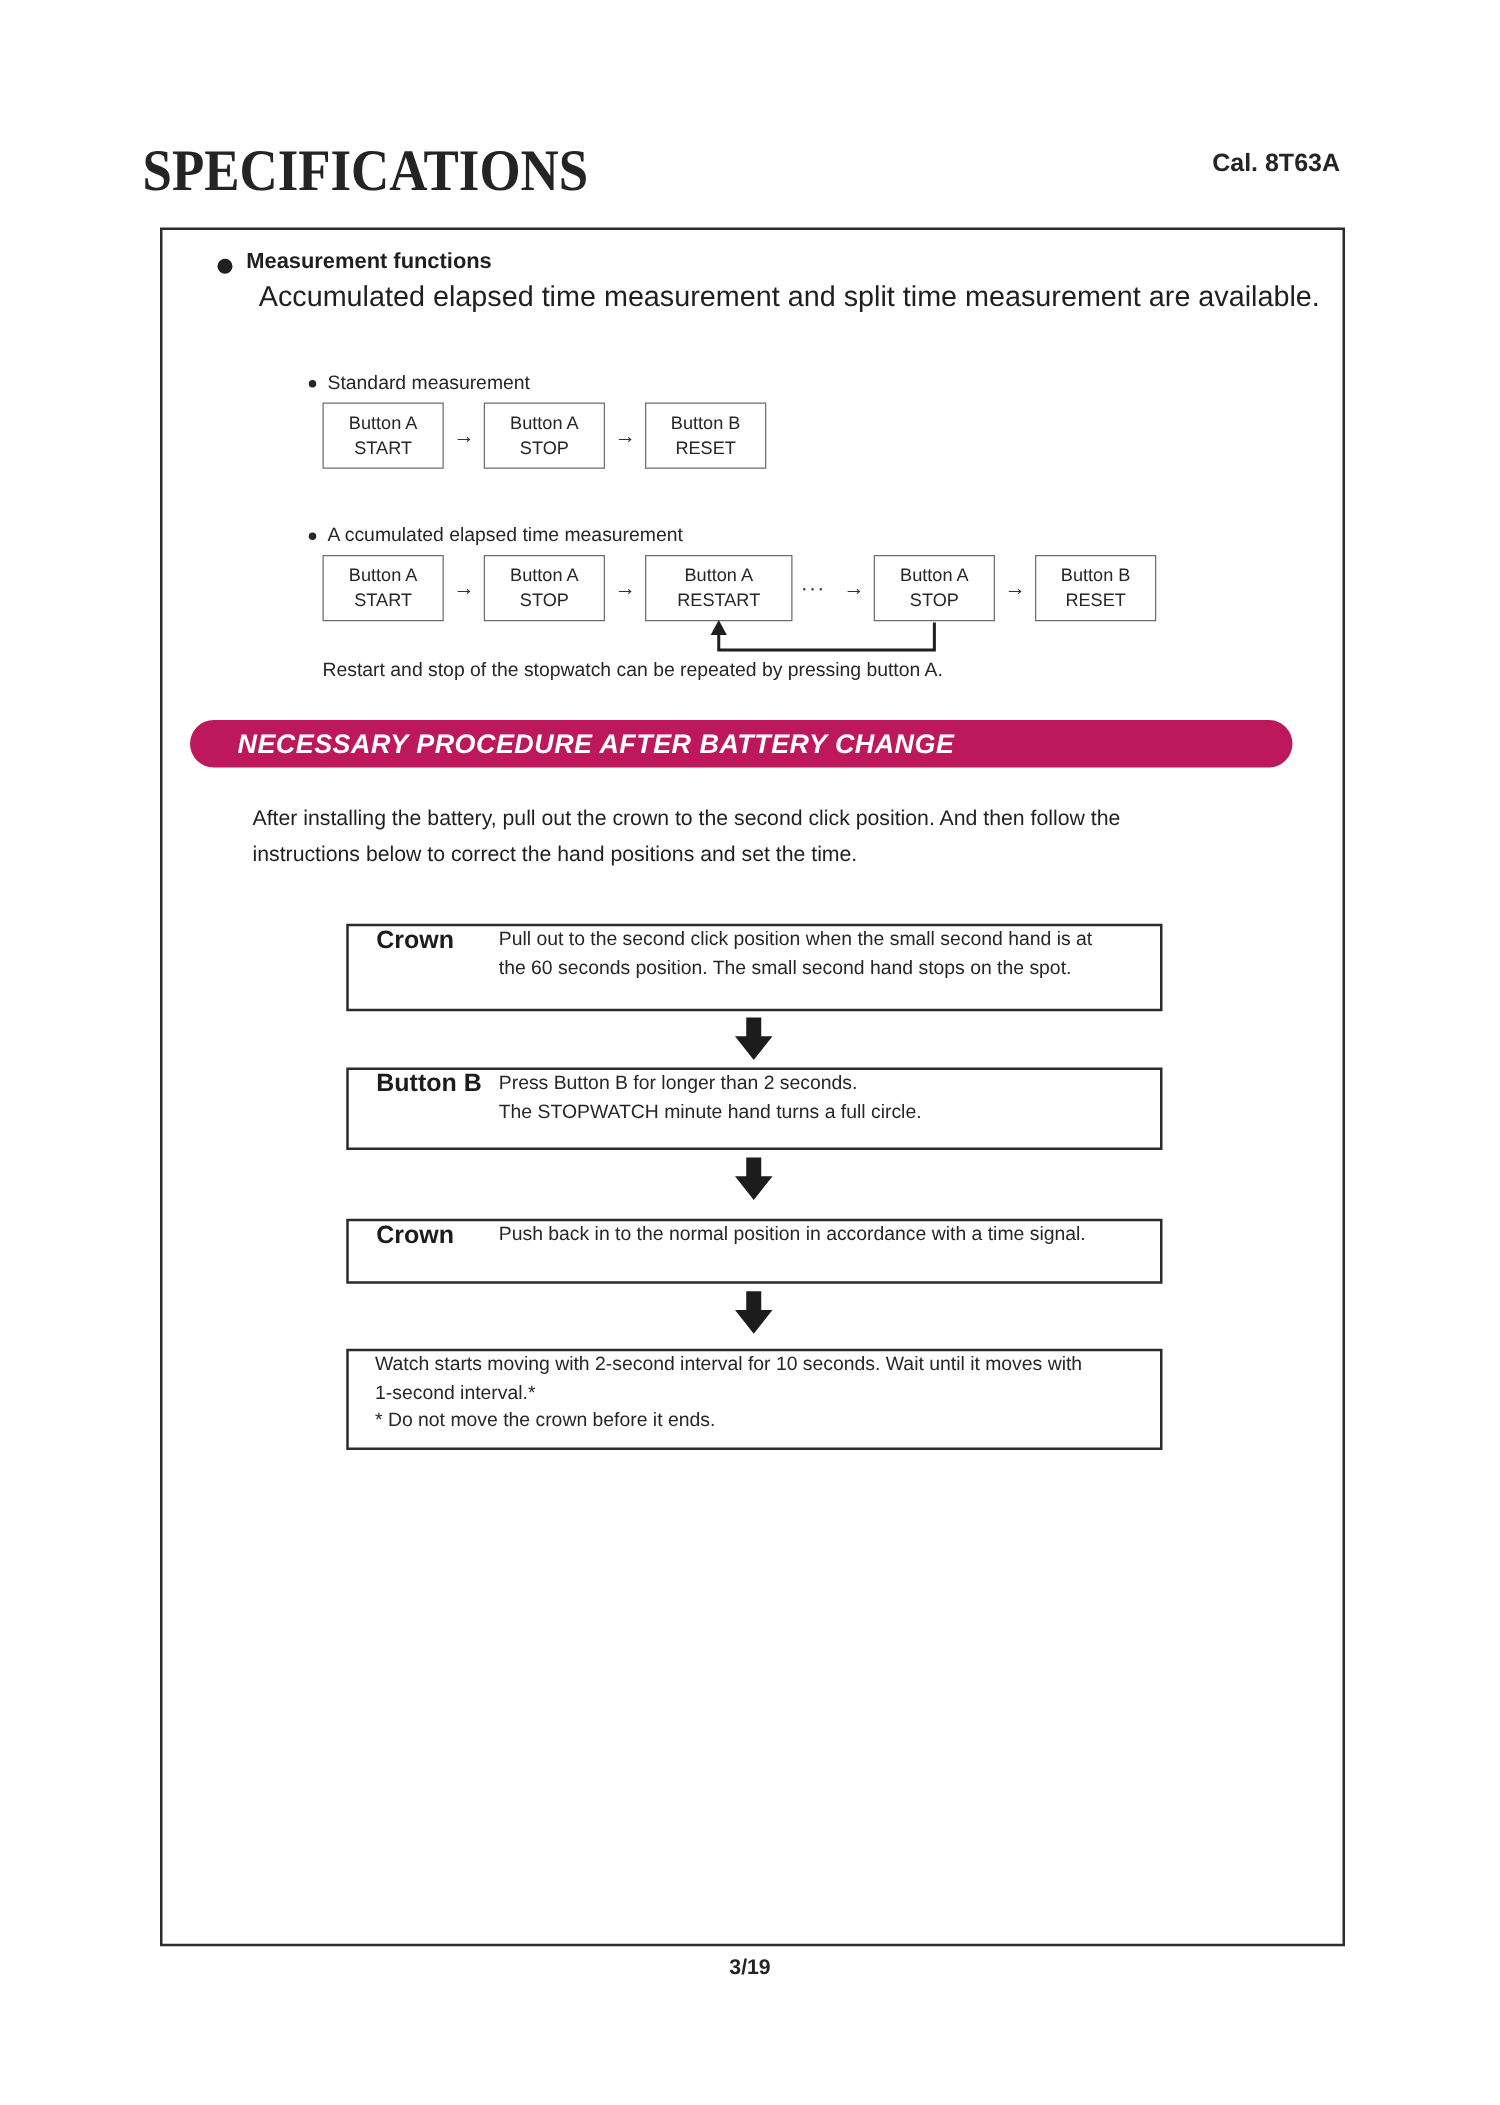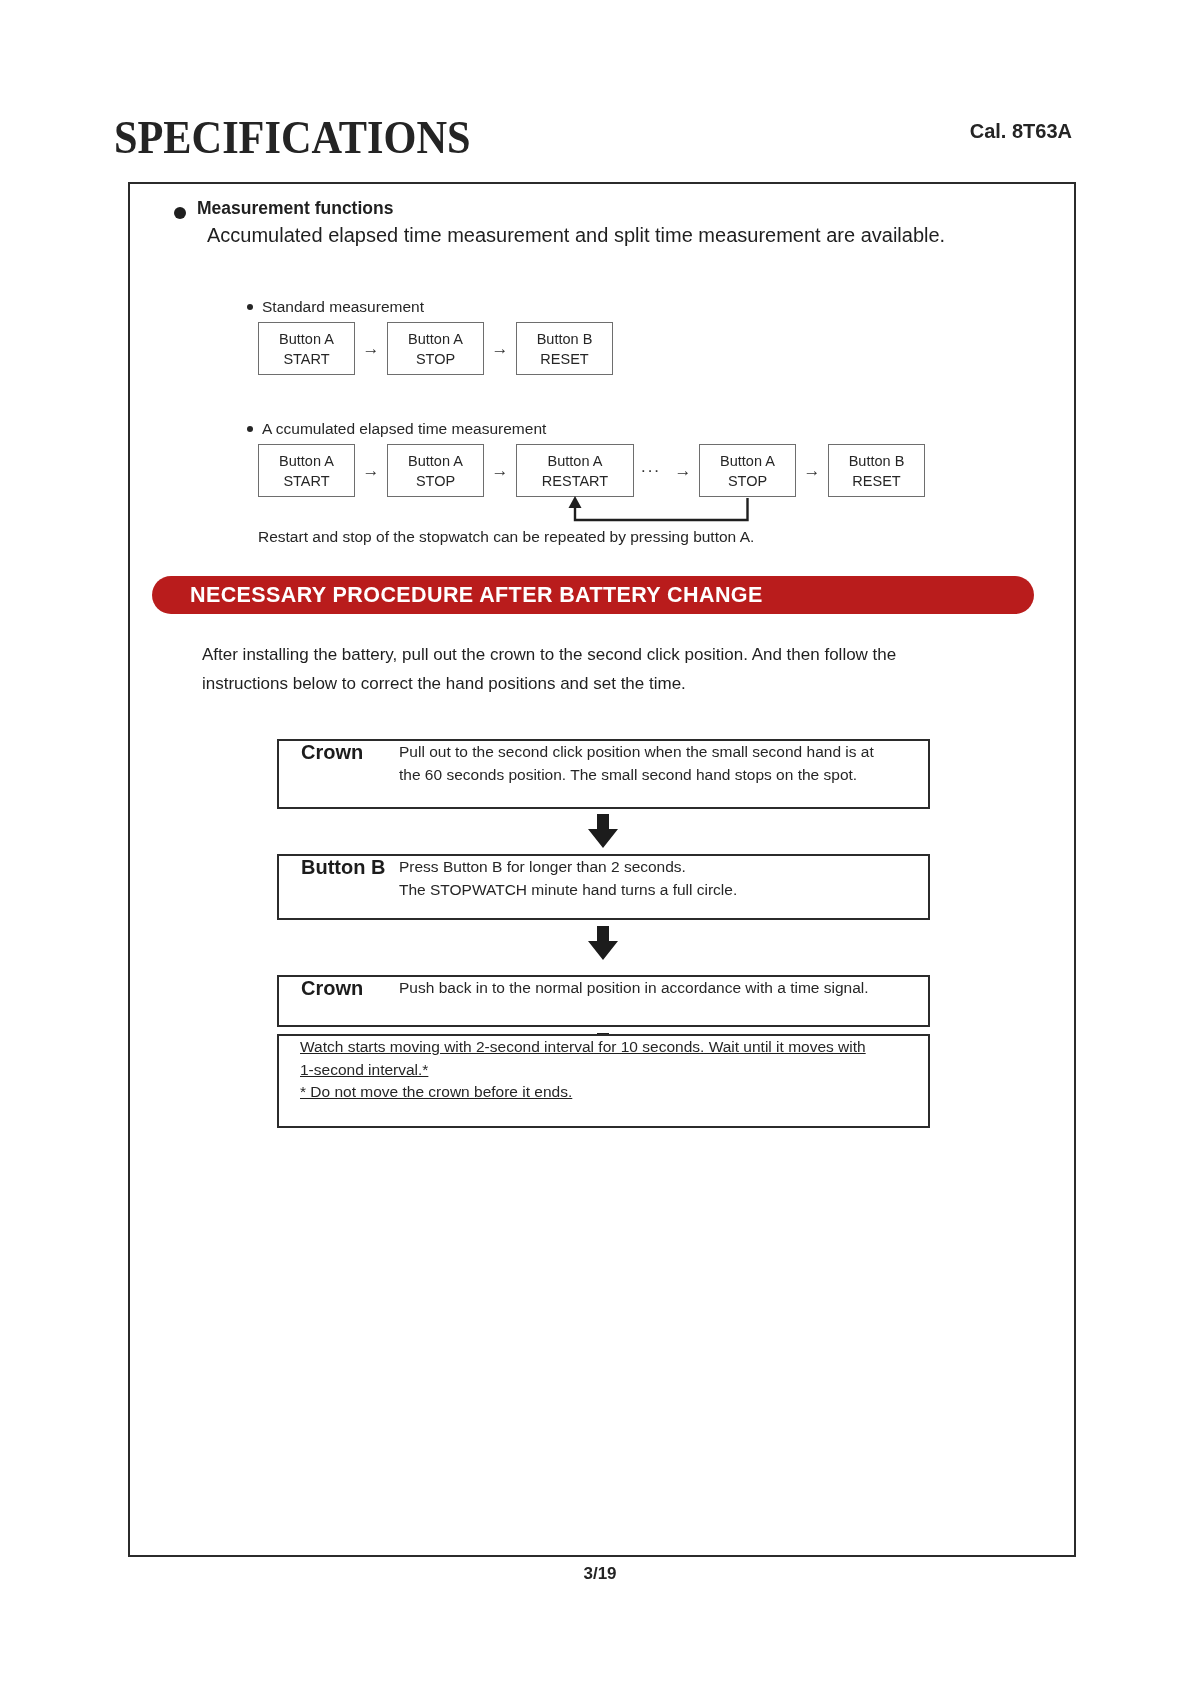--- a/index.html
+++ b/index.html
@@ -14,42 +14,42 @@
     font-weight:bold; font-size:47px; color:#242424; letter-spacing:0px;
     transform:scaleX(0.9); transform-origin:left center; white-space:nowrap;
   }
   .cal-label { right:128px; top:120px; font-size:20px; font-weight:bold; color:#242424; }
 
   .content-box { left:128px; top:182px; width:944px; height:1371px; border:2px solid #2b2b2b; }
 
   .m-heading { left:44px; top:14px; display:flex; align-items:flex-end; gap:11px;
                font-size:17.5px; font-weight:bold; }
   .dot-big { width:12px; height:12px; border-radius:50%; background:#1f1f1f; flex:none; }
-  .m-intro { left:77px; top:40px; font-size:20px; }
+  .m-intro { left:77px; top:40px; font-size:23px; }
 
   .sub-label { display:flex; align-items:center; gap:9px; font-size:15.5px; color:#262626; }
   .dot-small { width:6px; height:6px; border-radius:50%; background:#262626; flex:none; }
 
   .flow-row { display:flex; align-items:center; }
   .flow-box {
     width:97px; height:53px; border:1px solid #6e6e6e; box-sizing:border-box;
     display:flex; flex-direction:column; justify-content:center; align-items:center;
     font-size:14.5px; line-height:20px; color:#262626; background:#fff; text-align:center;
   }
   .flow-box.wide { width:118px; }
   .arrow-cell { width:32px; text-align:center; font-size:17px; color:#333; flex:none; }
   .dots-cell  { width:33px; text-align:center; font-size:17px; color:#333; flex:none; letter-spacing:1px; }
 
   .flow-note { left:128px; top:344px; font-size:15.5px; color:#262626; }
 
   .banner {
-    left:22px; top:392px; width:882px; height:38px; background:#b91c1c;
+    left:22px; top:392px; width:882px; height:38px; background:#be185d;
     border-radius:19px; display:flex; align-items:center; padding-left:38px;
     box-sizing:border-box; color:#ffffff; font-size:21.5px; font-weight:bold;
-    letter-spacing:0.4px; white-space:nowrap;
+    letter-spacing:0.4px; white-space:nowrap;font-style:italic;
   }
 
   .battery-intro { left:72px; top:456px; font-size:17px; line-height:29px; color:#1f1f1f; }
 
   .step {
     left:147px; width:653px; border:2px solid #2b2b2b; box-sizing:border-box;
     display:flex; background:#fff;
   }
   .step-label { width:120px; padding-left:22px; box-sizing:border-box;
                 font-weight:bold; font-size:20px; color:#1c1c1c; flex:none; }
@@ -174,21 +174,21 @@
       <div class="step-label">Crown</div>
       <div class="step-text">
         <div>Push back in to the normal position in accordance with a time signal.</div>
       </div>
     </div>
 
     <svg class="abs darrow" style="top:849px;" viewBox="0 0 30 34">
       <polygon points="9,0 21,0 21,15 30,15 15,34 0,15 9,15" fill="#1c1c1c"></polygon>
     </svg>
 
-    <div class="abs step" style="top:850px; height:94px;text-decoration:underline;">
+    <div class="abs step" style="top:895px; height:81px;">
       <div class="step-text no-label">
         <div>Watch starts moving with 2-second interval for 10 seconds. Wait until it moves with</div>
         <div>1-second interval.*</div>
         <div>* Do not move the crown before it ends.</div>
       </div>
     </div>
 
   </div>
 
   <div class="abs page-num">3/19</div>

